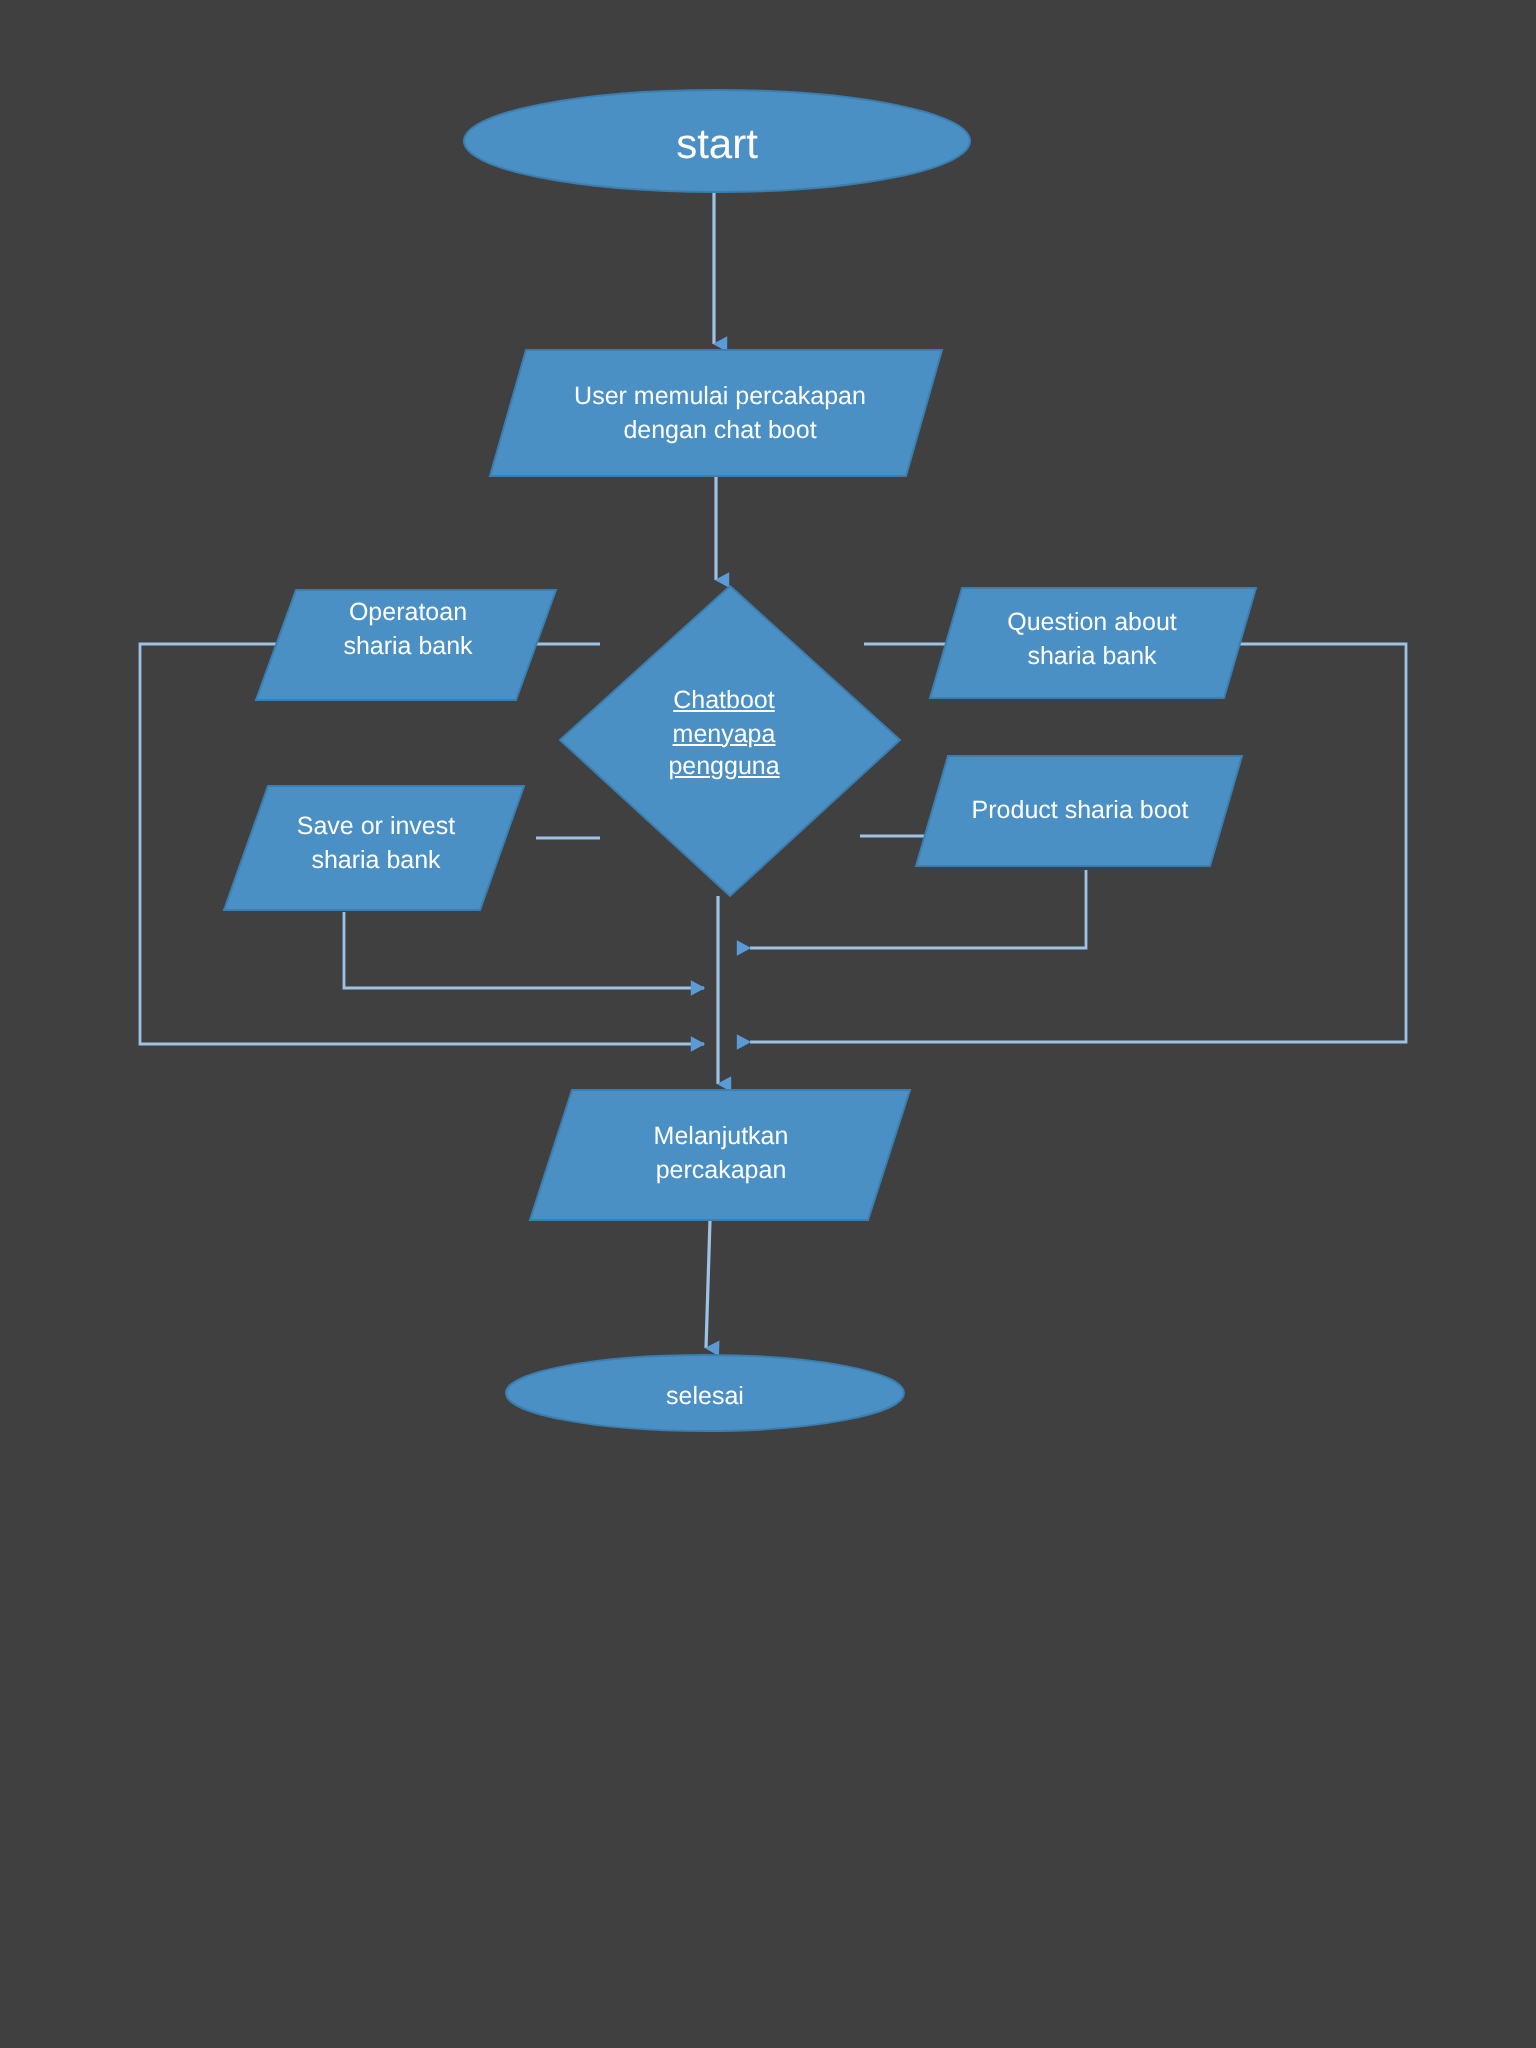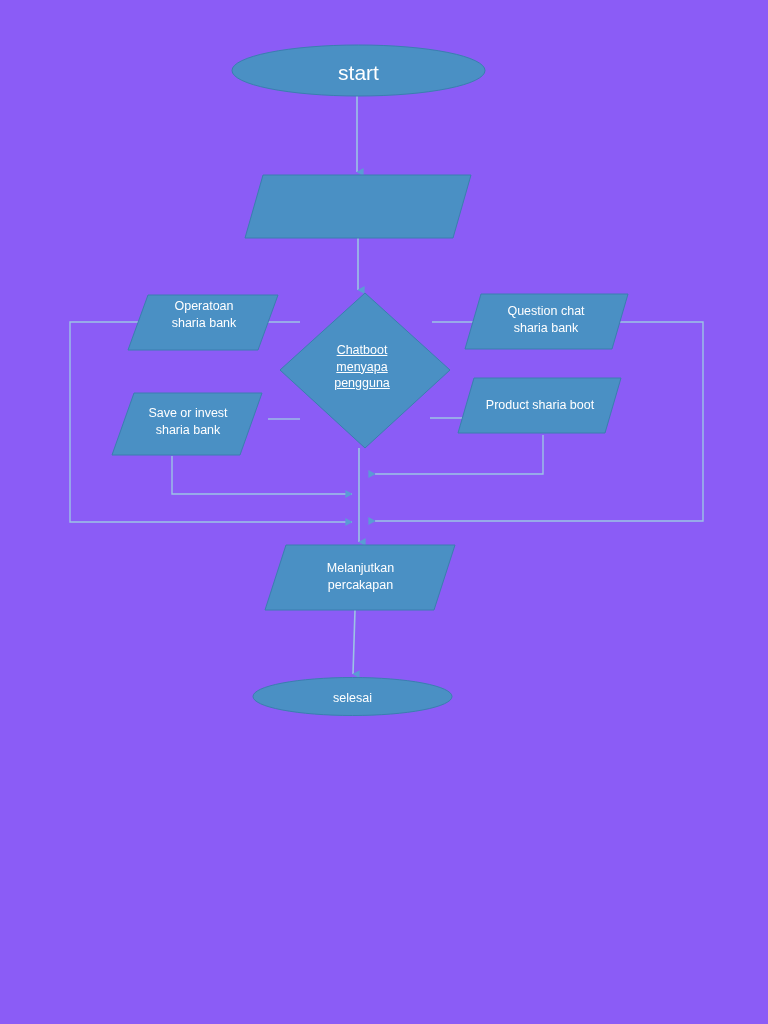--- a/index.html
+++ b/index.html
@@ -8,21 +8,21 @@
     padding: 0;
     background: #ffffff;
   }
   body {
     font-family: "Liberation Sans", sans-serif;
   }
   #canvas {
     position: relative;
     width: 768px;
     height: 1024px;
-    background: #8b5cf6;
+    background: #404040;
     overflow: hidden;
   }
   #svg-layer {
     position: absolute;
     left: 0;
     top: 0;
     width: 768px;
     height: 1024px;
   }
   .node-label {
@@ -109,29 +109,31 @@
       <polygon points="134,393 262,393 240,455 112,455" fill="#4A90C4" stroke="#3A7FB0" stroke-width="1"></polygon>
 
       <polygon points="286,545 455,545 434,610 265,610" fill="#4A90C4" stroke="#3A7FB0" stroke-width="1"></polygon>
 
       <ellipse cx="352.5" cy="696.5" rx="99.5" ry="19" fill="#4A90C4" stroke="#3A7FB0" stroke-width="1"></ellipse>
     </g>
   </svg>
 
   <div class="node-label lbl-start" style="left:232px; top:59px; width:253px;">start</div>
 
+  <div class="node-label lbl-body" style="left:250px; top:190px; width:220px;">User memulai percakapan
+dengan chat boot</div>
 
   <div class="node-label lbl-diamond" style="left:292px; top:342px; width:140px;text-decoration:underline;">Chatboot
 menyapa
 pengguna</div>
 
   <div class="node-label lbl-body" style="left:130px; top:298px; width:148px;">Operatoan
 sharia bank</div>
 
-  <div class="node-label lbl-body" style="left:466px; top:303px; width:160px;">Question chat
+  <div class="node-label lbl-body" style="left:466px; top:303px; width:160px;">Question about
 sharia bank</div>
 
   <div class="node-label lbl-body" style="left:114px; top:405px; width:148px;text-align:center;">Save or invest
 sharia bank</div>
 
   <div class="node-label lbl-body" style="left:460px; top:397px; width:160px;">Product sharia boot</div>
 
   <div class="node-label lbl-end" style="left:253px; top:690px; width:199px;">selesai</div>
 
   <div class="node-label lbl-body" style="left:268px; top:560px; width:185px;">Melanjutkan

